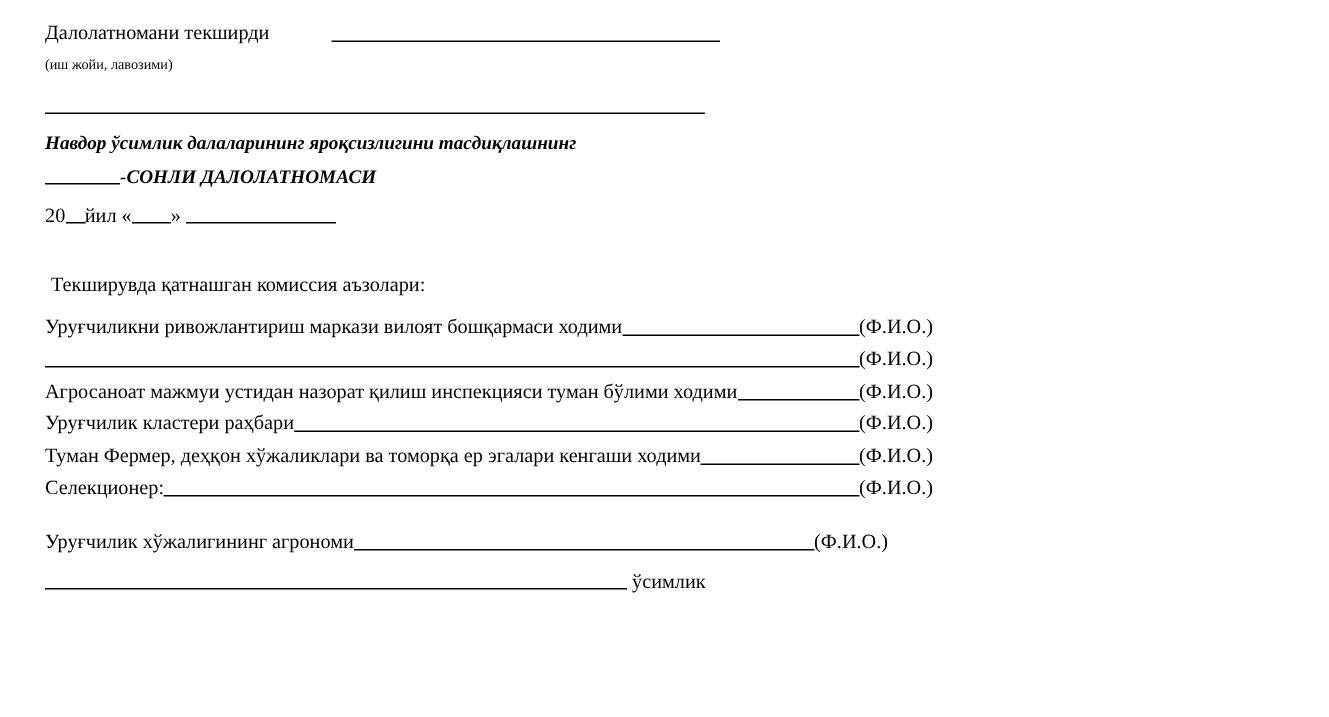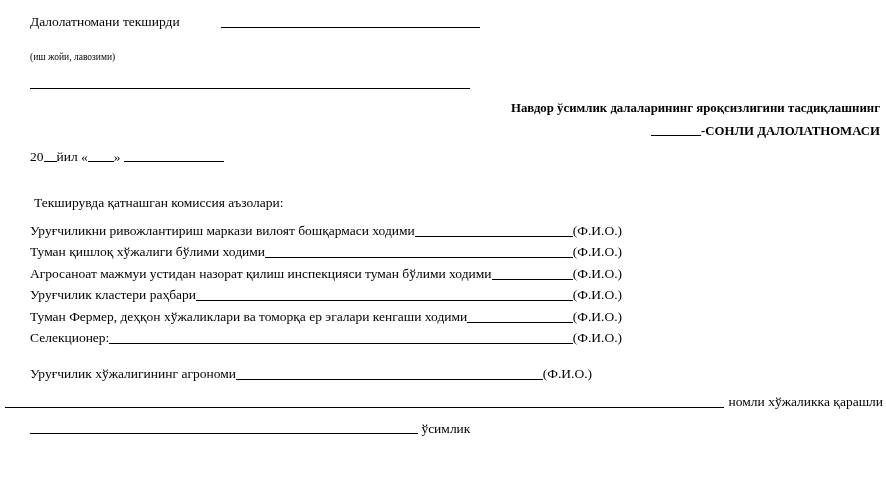--- a/index.html
+++ b/index.html
@@ -25,26 +25,26 @@
     flex: 1 1 auto;
     border-bottom: 1px solid #000;
     margin-bottom: 2px;
     min-width: 10px;
   }
 
   .flexrow { display: flex; align-items: flex-end; }
   .nowrap { white-space: nowrap; }
 
   .checked-row { margin-top: 6px; width: 450px; gap: 36px; }
-  .hint-small { font-size: 9.5px; margin-top: 22px; }
+  .hint-small { font-size: 9.5px; margin-top: 9px; }
   .sign-line-row { margin-top: 13px; }
   .sign-line-row .fill { width: 440px; }
   .hint-small2 { font-size: 9.5px; margin-top: 7px; }
 
-  .title-block { text-align: right; font-weight: bold; font-size: 12.8px; }
+  .title-block { text-align: left; font-weight: bold; font-size: 12.8px; font-style: italic; }
   .title-line1 { margin-top: 9px; }
   .title-line2 { margin-top: 6px; }
   .title-line2 .fill { width: 50px; border-bottom-width: 1.5px; }
 
   .date-row { margin-top: 9px; }
   .date-row .u1 { width: 13px; }
   .date-row .u2 { width: 26px; }
   .date-row .u3 { width: 100px; }
 
   .commission-heading { margin-top: 30px; padding-left: 4px; }
@@ -96,21 +96,20 @@
 
   <div class="commission-heading">Текширувда қатнашган комиссия аъзолари:</div>
 
   <div class="commission-rows">
     <div class="member-row">
       <span class="lbl">Уруғчиликни ривожлантириш маркази вилоят бошқармаси ходими</span>
       <span class="flexfill"></span>
       <span class="fio">(Ф.И.О.)</span>
     </div>
     <div class="member-row">
-      <span class="lbl">Туман қишлоқ хўжалиги бўлими ходими</span>
       <span class="flexfill"></span>
       <span class="fio">(Ф.И.О.)</span>
     </div>
     <div class="member-row">
       <span class="lbl">Агросаноат мажмуи устидан назорат қилиш инспекцияси туман бўлими ходими</span>
       <span class="flexfill"></span>
       <span class="fio">(Ф.И.О.)</span>
     </div>
     <div class="member-row">
       <span class="lbl">Уруғчилик кластери раҳбари</span>
@@ -128,23 +127,19 @@
       <span class="fio">(Ф.И.О.)</span>
     </div>
   </div>
 
   <div class="agronomist-row flexrow">
     <span class="nowrap">Уруғчилик хўжалигининг агрономи</span>
     <span class="flexfill"></span>
     <span class="nowrap">(Ф.И.О.)</span>
   </div>
 
-  <div class="farm-row flexrow">
-    <span class="flexfill"></span>
-    <span class="lbl-after">номли хўжаликка қарашли</span>
-  </div>
 
   <div class="district-row">
     <span class="fill"></span>&nbsp;<span>ўсимлик</span>
   </div>
 
 
 </div>
 
 </body></html>

